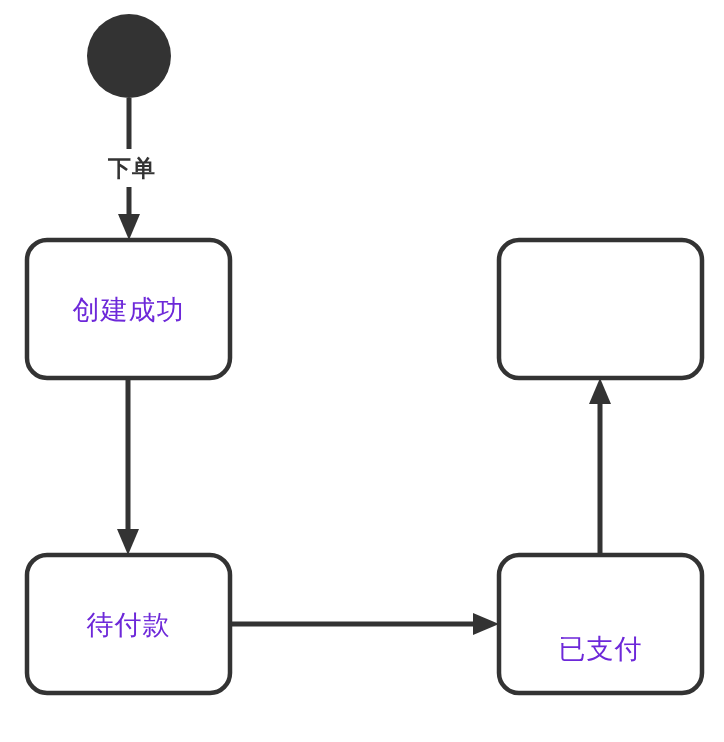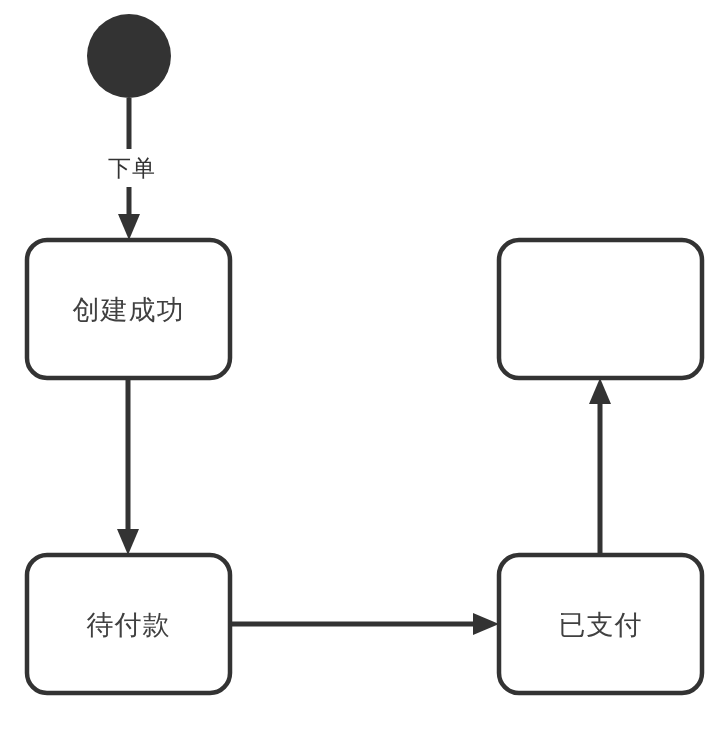--- a/index.html
+++ b/index.html
@@ -25,40 +25,41 @@
     left: 0;
     top: 0;
     width: 724px;
     height: 742px;
   }
   .node-label {
     position: absolute;
     display: flex;
     align-items: center;
     justify-content: center;
-    color: #404040;
+    color: #6d28d9;
     font-size: 27px;
     line-height: 1;
     letter-spacing: 1px;
     white-space: nowrap;
     font-family: "DejaVu Sans", "Liberation Sans", sans-serif;
   }
   .edge-label {
     position: absolute;
     display: flex;
     align-items: center;
     justify-content: center;
     color: #333333;
     font-size: 23px;
     line-height: 1;
     letter-spacing: 1px;
     white-space: nowrap;
     background: #ffffff;
     padding: 2px 3px;
     font-family: "DejaVu Sans", "Liberation Sans", sans-serif;
+    font-weight: bold;
   }
 </style>
 </head>
 <body>
 
 <div id="diagram-canvas">
 
   <svg id="diagram-svg" viewBox="0 0 724 742">
 
     <circle cx="129" cy="56" r="42" fill="#333333"></circle>
@@ -91,17 +92,17 @@
       <polygon points="499,624 473,613 473,635" fill="#333333"></polygon>
     </g>
 
   </svg>
 
   <div class="node-label" style="left:27px; top:240px; width:203px; height:138px;">创建成功</div>
 
 
   <div class="node-label" style="left:27px; top:555px; width:203px; height:138px;">待付款</div>
 
-  <div class="node-label" style="left:499px; top:555px; width:203px; height:138px;">已支付</div>
+  <div class="node-label" style="left:499px; top:579px; width:203px; height:138px;">已支付</div>
 
   <div class="edge-label" style="left:75px; top:149px; width:108px; height:34px;">下单</div>
 
 </div>
 
 </body></html>

